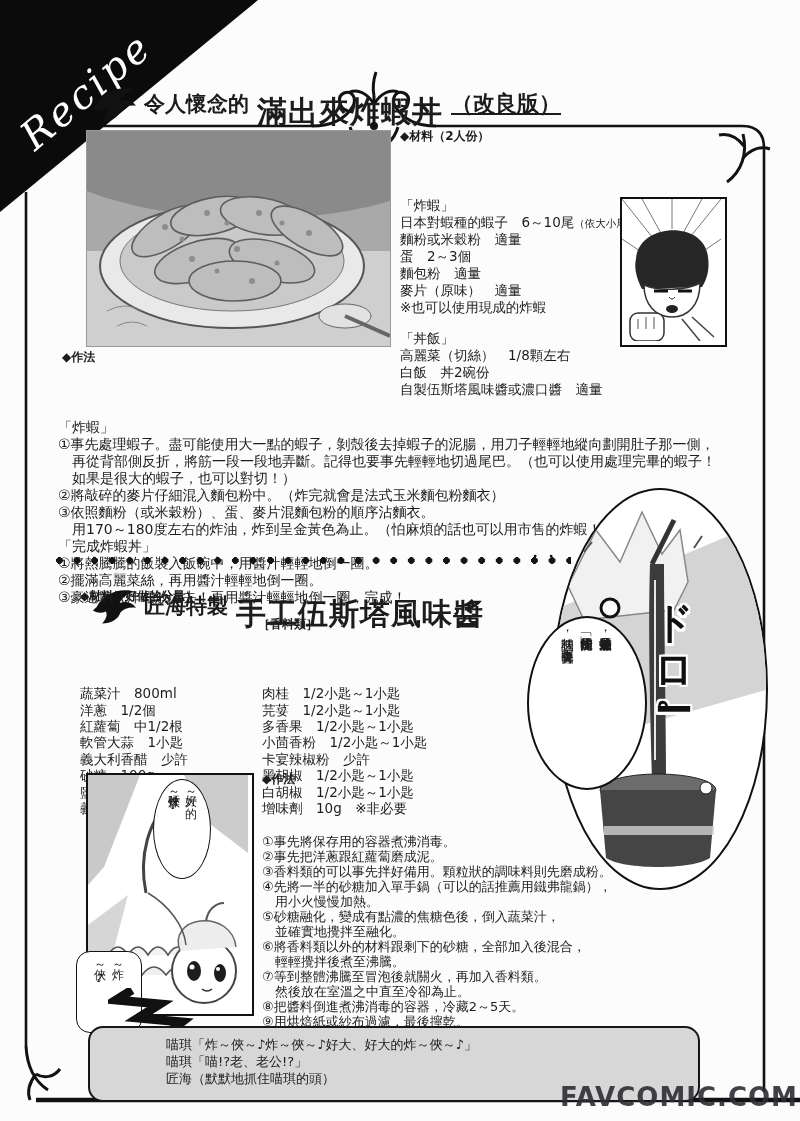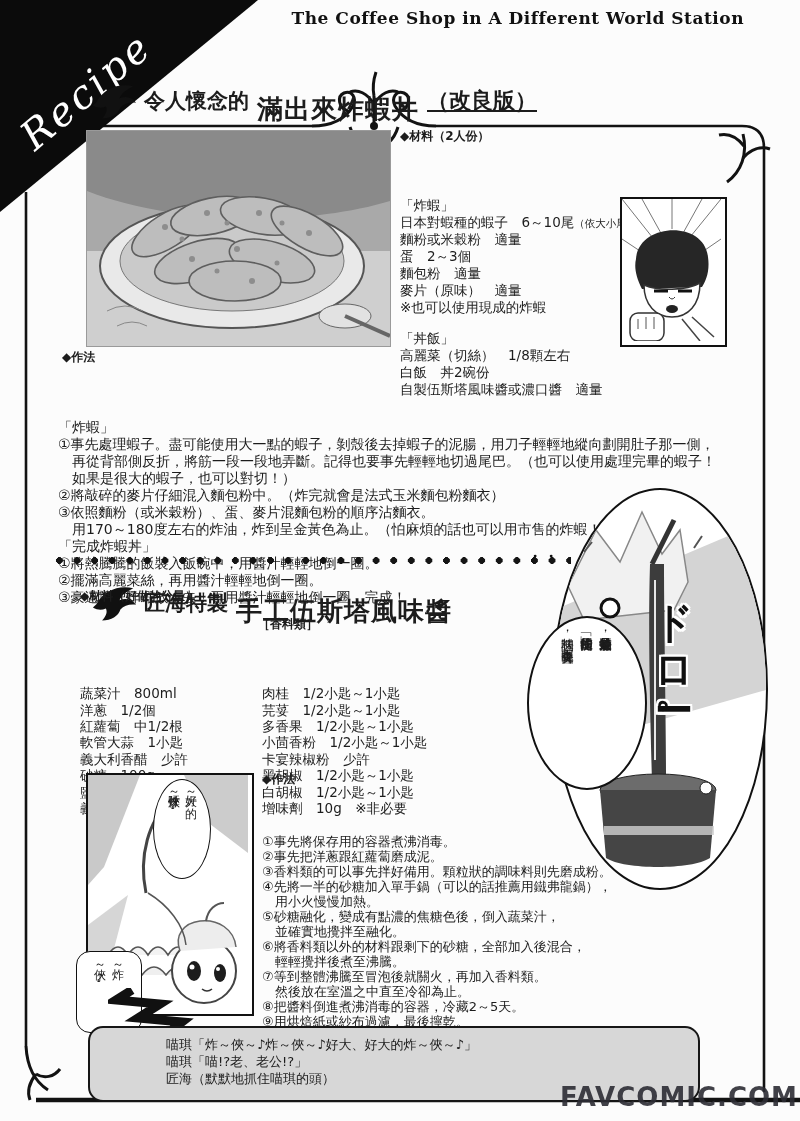--- a/index.html
+++ b/index.html
@@ -10,21 +10,21 @@
   .corner{position:absolute;left:0;top:0;width:260px;height:214px;
           clip-path:polygon(0 0,258px 0,0 212px);background:#0b0b0b;}
   .corner-label{position:absolute;left:26px;top:118px;color:#fff;
           font-family:"DejaVu Serif",serif;font-style:italic;font-size:40px;letter-spacing:3px;
           transform:rotate(-40deg);transform-origin:left center;}
   .hdr-title{position:absolute;top:8px;right:56px;font-family:"DejaVu Serif",serif;
           font-weight:700;font-size:17px;letter-spacing:.5px;color:#111;}
   
   .rtitle{position:absolute;display:flex;align-items:center;gap:8px;white-space:nowrap;}
   .t-mid{font-size:21px;font-weight:700;}
-  .t-big{font-size:26px;font-weight:800;letter-spacing:1px;margin-top:18px;}
+  .t-big{font-size:30px;font-weight:800;letter-spacing:1px;margin-top:18px;}
   .t-suf{font-size:22px;font-weight:700;text-decoration:underline;}
   
   .blk{position:absolute;white-space:pre;}
   .line{display:block;min-height:1em;}
   .mat1{font-size:13.5px;line-height:16px;}
   .mat1 .small{font-size:10.5px;}
   .steps1{font-size:14px;line-height:17px;}
   .mat2{font-size:13.5px;line-height:16.4px;}
   .steps2{font-size:13px;line-height:15px;}
   .sec-hdr{font-size:12px;font-weight:700;}
@@ -84,21 +84,20 @@
     <g stroke="#121212" fill="none" stroke-width="3">
       <path d="M26,1046 C27,1066 34,1081 48,1090"></path>
       <path d="M36,1074 C29,1083 27,1092 30,1100"></path>
       <path d="M36,1074 C44,1079 54,1077 60,1069"></path>
     </g>
   </svg>
 
   <div class="corner"></div>
   <div class="corner-label">Recipe</div>
 
-  <div class="hdr-title">The Coffee Shop in A Different World Station</div>
 
   <div class="rtitle" style="left:92px;top:74px;">
     <svg width="44" height="38" viewBox="0 0 48 40">
       <path d="M5,21 C13,6 30,0 45,4 C37,8 32,12 30,17 C37,14 44,16 48,22 C41,21 35,23 31,27 C29,34 21,39 11,39 C16,34 17,29 15,26 C11,28 6,28 1,25 Z" fill="#111"></path>
     </svg>
     <span class="t-mid">令人懷念的</span>
       <span class="t-big">滿出來炸蝦丼</span>
       <span class="t-suf">（改良版）</span>
   </div>
 

